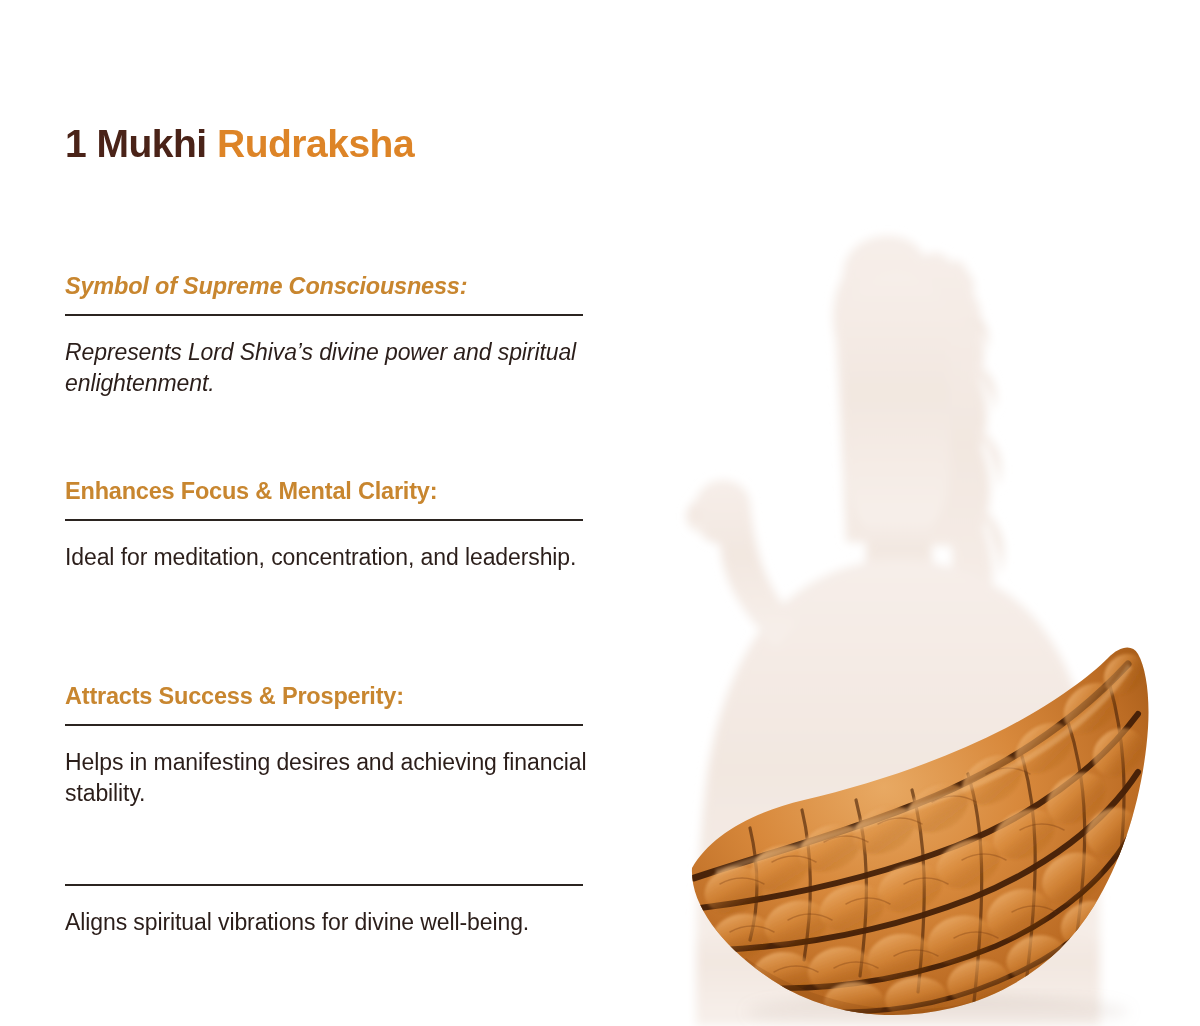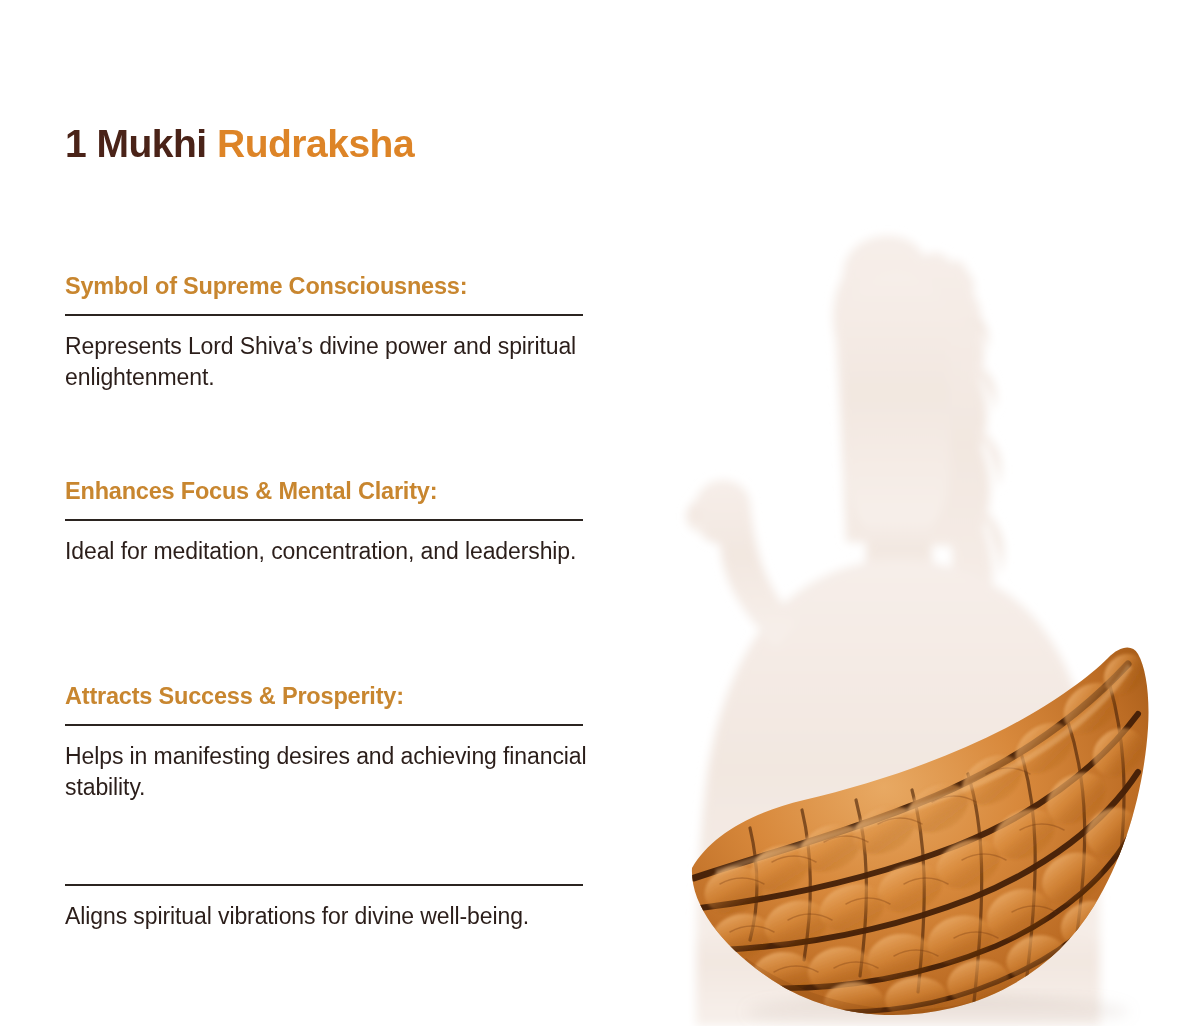--- a/index.html
+++ b/index.html
@@ -60,30 +60,30 @@
     white-space:nowrap;
     line-height:1.25;
   }
   .feature-rule{
     width:518px;
     height:2px;
     background:#2B2420;
     margin-top:13px;
   }
   .feature-body{
-    margin-top:15px;
+    margin-top:21px;
     font-size:23px;
     font-weight:400;
     color:#2B1E1A;
     line-height:1.32;
     letter-spacing:-0.1px;
     max-width:575px;
   }
 
-  #feature-0{ top:272px; }
+  #feature-0{ top:272px;font-style:italic; }
   #feature-1{ top:477px; }
   #feature-2{ top:682px; }
   #feature-3{ top:871px; }
 
   
   #bead-figure{
     position:absolute;
     left:676px; top:640px;
     width:524px; height:386px;
     z-index:3;

